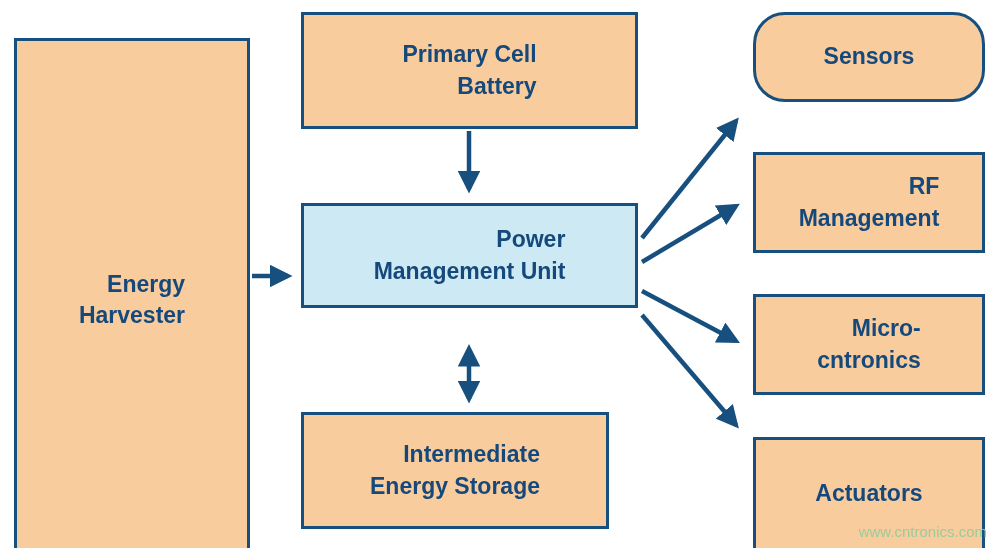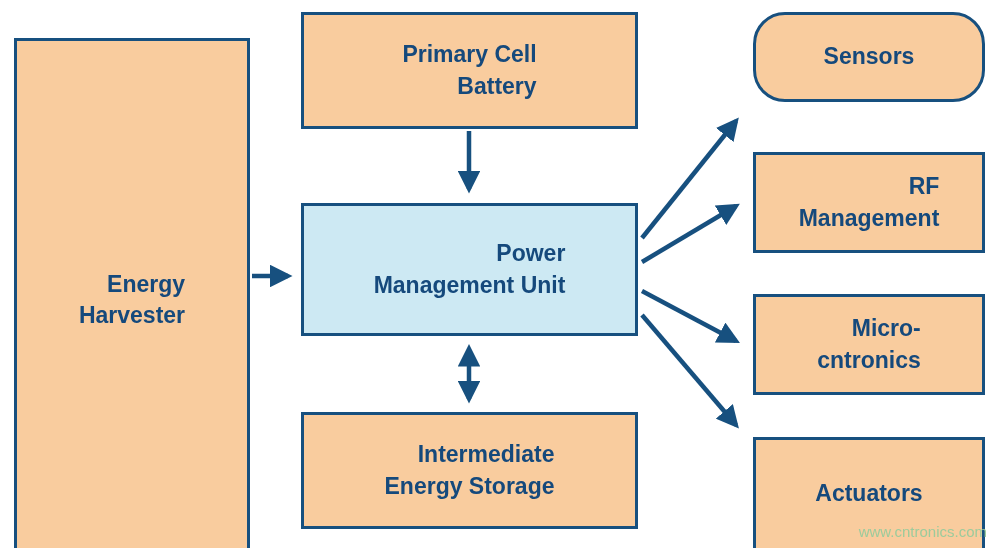--- a/index.html
+++ b/index.html
@@ -30,22 +30,22 @@
     font-weight: bold;
     font-size: 23px;
     line-height: 1.35;
     white-space: pre-line;
   }
   .node.pmu { background: #CDE9F3; }
 
   
   .energy-harvester   { left: 14px;  top: 12px;  width: 236px; height: 524px; margin-top: 26px; }
   .primary-cell       { left: 301px; top: 12px;  width: 337px; height: 117px; }
-  .pmu                { left: 301px; top: 203px; width: 337px; height: 133px; }
-  .energy-storage     { left: 301px; top: 412px; width: 337px; height: 117px; }
+  .pmu                { left: 301px; top: 203px; width: 337px; height: 105px; }
+  .energy-storage     { left: 301px; top: 412px; width: 308px; height: 117px; }
   .sensors            { left: 753px; top: 12px;  width: 232px; height: 90px; border-radius: 32px;  }
   .rf-transceiver     { left: 753px; top: 152px; width: 232px; height: 101px; }
   .microcontroller    { left: 753px; top: 294px; width: 232px; height: 101px; }
   .actuators          { left: 753px; top: 437px; width: 232px; height: 114px;  }
 
   .edges {
     position: absolute;
     left: 0; top: 0;
     width: 1001px;
     height: 548px;

